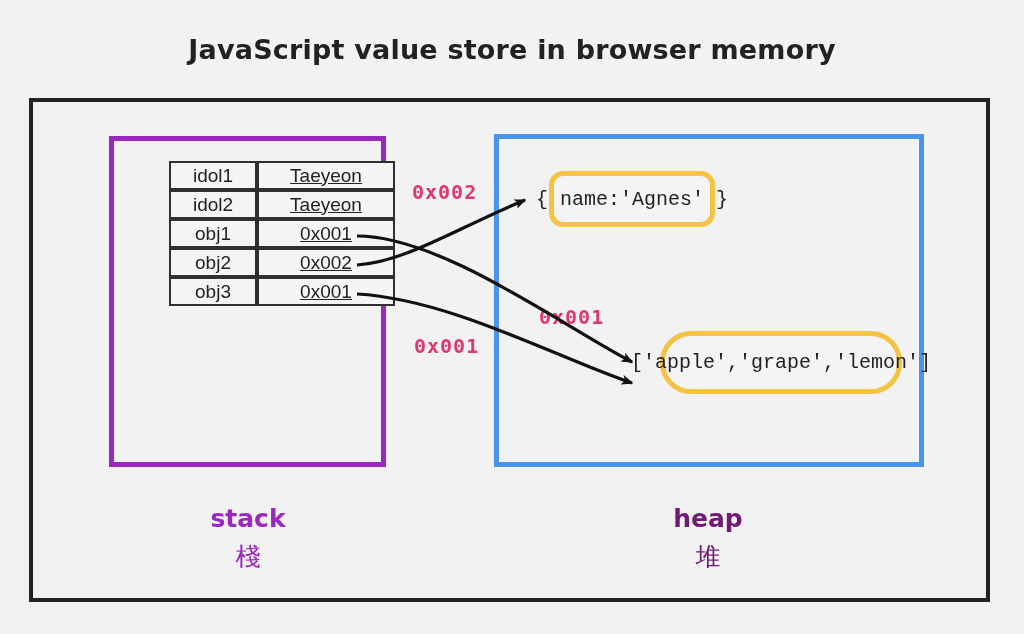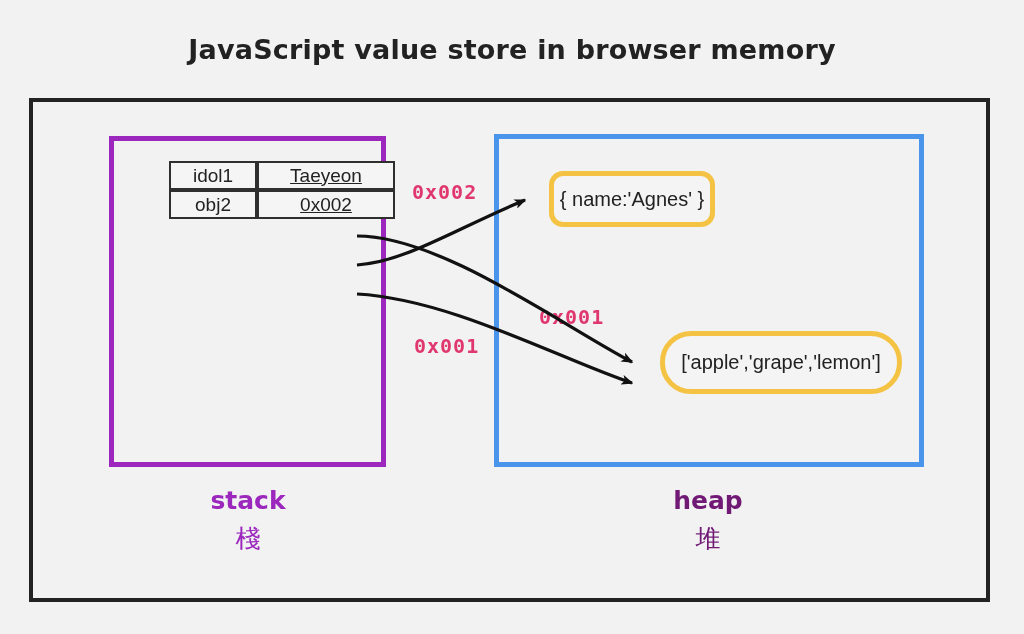--- a/index.html
+++ b/index.html
@@ -73,21 +73,21 @@
   
   .heap-node{
     position:absolute;
     border:5px solid #f5c343;
     border-radius:14px;
     background:#f4f4f4;
     display:flex;align-items:center;justify-content:center;
     font-size:20px;
     color:#222;
     box-sizing:border-box;
-    font-family:Liberation Sans, sans-serif;
+    font-family:Liberation Mono, monospace;
     white-space:nowrap;
   }
   .heap-node.obj{left:549px;top:157px;width:166px;height:56px;}
   .heap-node.arr{left:660px;top:317px;width:242px;height:63px;border-radius:31px;}
 
   
   .addr{
     position:absolute;
     color:#e0376f;
     font-family:"DejaVu Sans Mono", monospace;
@@ -105,20 +105,21 @@
     position:absolute;
     text-align:center;
     white-space:nowrap;
   }
   .caption .en{
     display:block;
     font-size:25px;
     font-weight:bold;
     font-family:"DejaVu Sans", sans-serif;
     line-height:1.05;
+    margin-top:18px;
   }
   .caption .zh{
     display:block;
     font-size:25px;
     margin-top:12px;
     font-family:"DejaVu Sans", sans-serif;
     line-height:1.05;
   }
   .caption.stack{left:148px;top:474px;width:200px;color:#9b27bd;}
   .caption.heap{left:608px;top:474px;width:200px;color:#701a75;}
@@ -138,22 +139,34 @@
   <div class="stack-box"></div>
   <div class="heap-box"></div>
 
   <table class="stack-table">
     <tbody>
         <tr>
       <td class="k">idol1</td>
       <td class="v">Taeyeon</td>
     </tr>
     <tr>
+      <td class="k">idol2</td>
+      <td class="v">Taeyeon</td>
+    </tr>
+    <tr>
+      <td class="k">obj1</td>
+      <td class="v">0x001</td>
+    </tr>
+    <tr>
       <td class="k">obj2</td>
       <td class="v">0x002</td>
+    </tr>
+    <tr>
+      <td class="k">obj3</td>
+      <td class="v">0x001</td>
     </tr>
   </tbody>
     </table>
 
   <div class="heap-node obj">
     <span>{ name:'Agnes' }</span>
   </div>
   <div class="heap-node arr">
     <span>['apple','grape','lemon']</span>
   </div>

